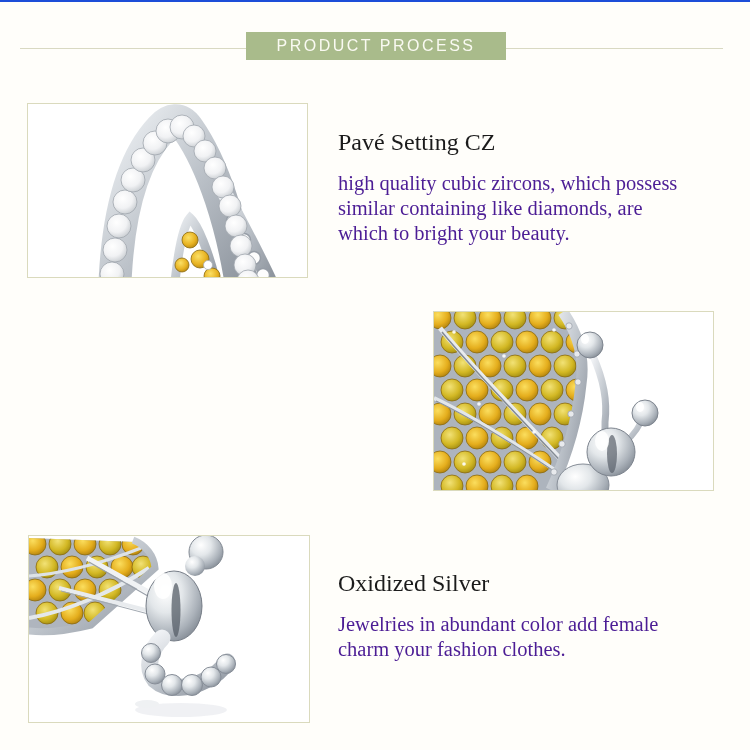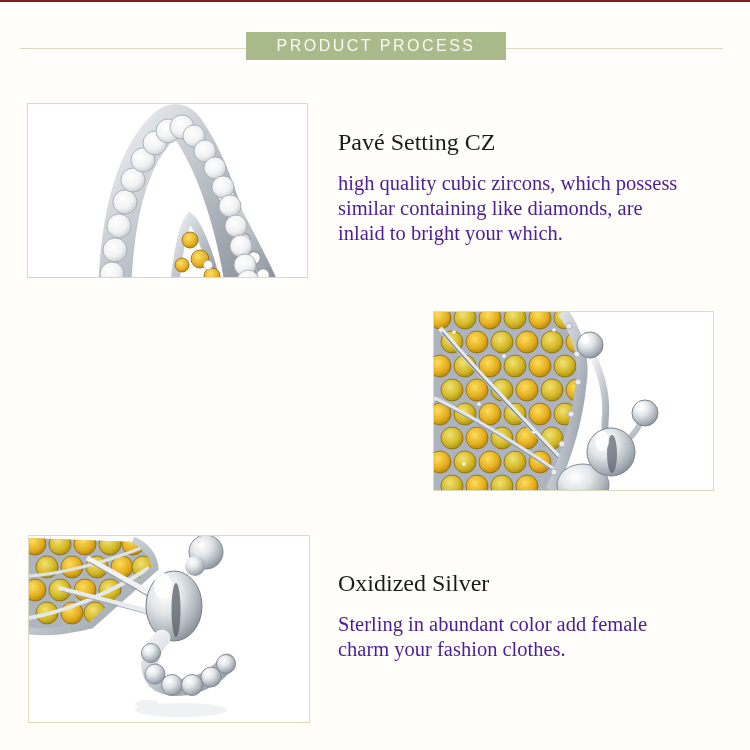--- a/index.html
+++ b/index.html
@@ -3,21 +3,21 @@
 <meta charset="utf-8">
 <style>
   html, body { margin: 0; padding: 0; }
   body {
     width: 750px; height: 750px;
     background: #fffefa;
     font-family: "Liberation Serif", serif;
     position: relative;
     overflow: hidden;
   }
-  .page { position: absolute; inset: 0; background: #fffefa; border-top: 2px solid #7f1d1d; }
+  .page { position: absolute; inset: 0; background: #fffefa; border-top: 2px solid #1d4ed8; }
 
   
   .hline { position: absolute; left: 20px; top: 46px; width: 703px; height: 1px; background: #d9d9c2; }
   .badge {
     position: absolute; left: 246px; top: 30px; width: 260px; height: 28px;
     background: #a9bb8b; display: flex; align-items: center; justify-content: center;
   }
   .badge span {
     font-family: "Liberation Sans", sans-serif;
     color: #fafaf2; font-size: 16px; letter-spacing: 2.5px; white-space: nowrap;
@@ -108,21 +108,21 @@
           <circle cx="184" cy="172" r="8"></circle>
       </g>
       <circle cx="180" cy="161" r="4.5" fill="#ffffff" stroke="#aab0b6" stroke-width="0.8"></circle>
     </svg>
   </div>
 
   <div class="tblock s1text">
     <h2>Pavé Setting CZ</h2>
     <div class="bodyline">high quality cubic zircons, which possess</div>
     <div class="bodyline">similar containing like diamonds, are</div>
-    <div class="bodyline">inlaid to bright your which.</div>
+    <div class="bodyline">which to bright your beauty.</div>
   </div>
 
 
   <div class="photo photo2">
     <svg viewBox="0 0 279 178" preserveAspectRatio="none">
       <defs>
         <linearGradient id="g2s" x1="0" y1="0" x2="1" y2="1">
           <stop offset="0" stop-color="#f0f2f5"></stop>
             <stop offset="0.5" stop-color="#c0c6cd"></stop>
             <stop offset="1" stop-color="#8d949e"></stop>
@@ -303,17 +303,17 @@
           <circle cx="143" cy="149" r="10.5"></circle>
         <circle cx="163" cy="149" r="10.5"></circle>
           <circle cx="182" cy="141" r="10"></circle>
           <circle cx="197" cy="128" r="9.5"></circle>
       </g>
     </svg>
   </div>
 
   <div class="tblock s3text">
     <h2>Oxidized Silver</h2>
-    <div class="bodyline">Sterling in abundant color add female</div>
+    <div class="bodyline">Jewelries in abundant color add female</div>
     <div class="bodyline">charm your fashion clothes.</div>
   </div>
 
 </div>
 
 </body></html>

